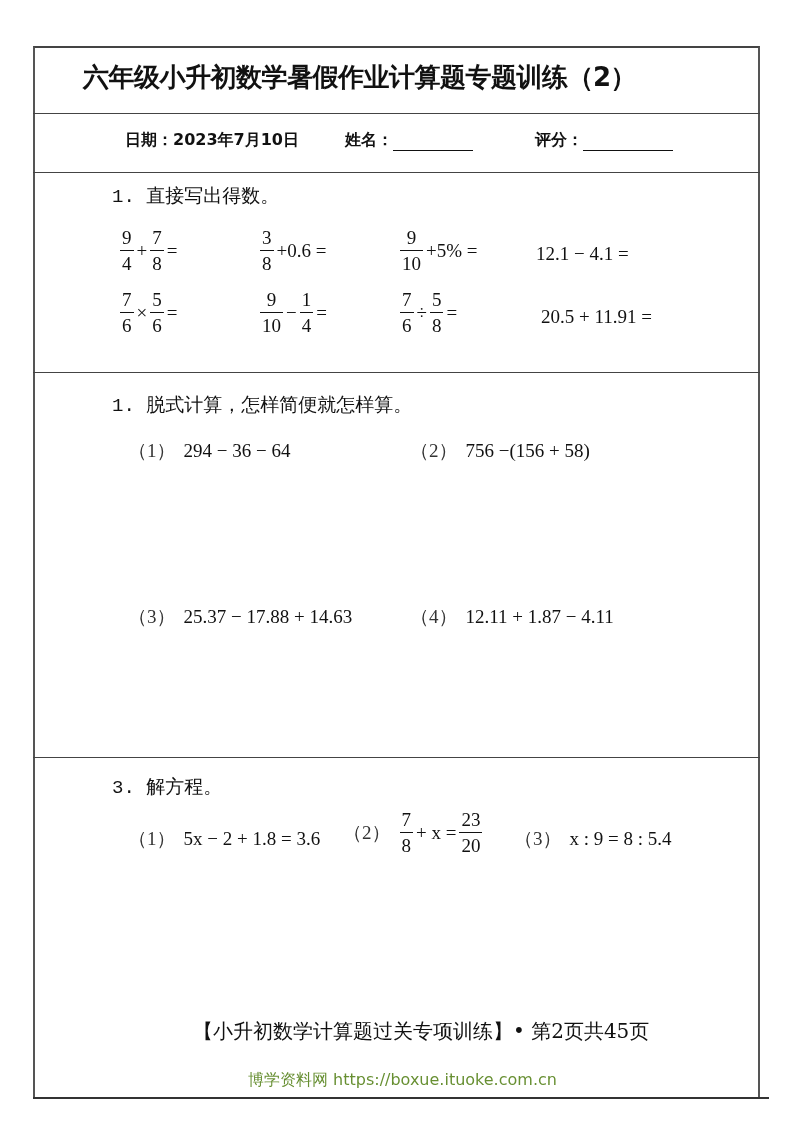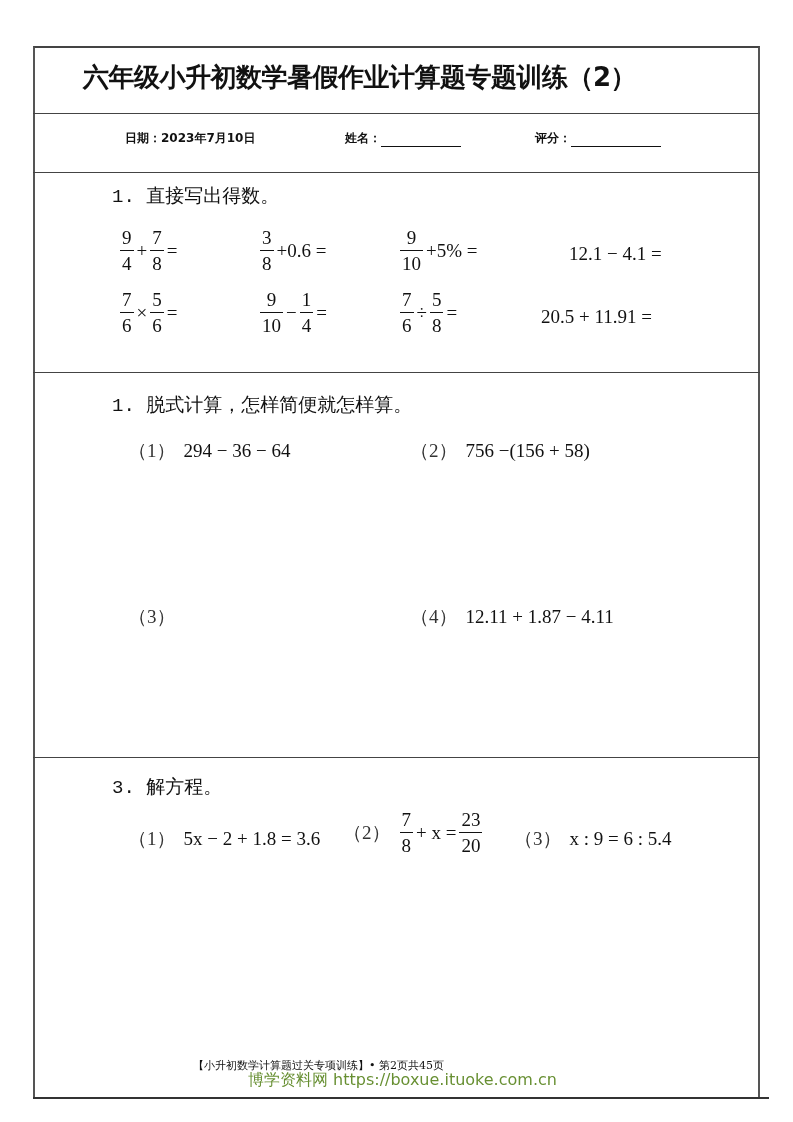--- a/index.html
+++ b/index.html
@@ -1,30 +1,30 @@
 <!DOCTYPE html>
 <html><head>
 <meta charset="utf-8">
 <style>
   html, body { margin: 0; padding: 0; background: #ffffff; }
   body { width: 793px; height: 1122px; position: relative; overflow: hidden; font-family: "DejaVu Sans", sans-serif; color: #111; }
   .frame { position: absolute; left: 33px; top: 46px; width: 727px; height: 1052px; border-left: 2px solid #555; border-right: 2px solid #555; border-top: 2px solid #444; box-sizing: border-box; }
   .bottom-line { position: absolute; left: 33px; top: 1097px; width: 736px; height: 2px; background: #333; }
   .hline { position: absolute; left: 33px; width: 727px; height: 1px; background: #444; }
   .title { position: absolute; left: 33px; top: 60px; width: 653px; text-align: center; font-size: 26px; font-weight: bold; letter-spacing: -0.5px; font-family: "DejaVu Sans", sans-serif; }
-  .info { position: absolute; top: 130px; font-size: 12px; font-weight: bold; font-family: "DejaVu Sans", sans-serif; }
+  .info { position: absolute; top: 130px; font-size: 16px; font-weight: bold; font-family: "DejaVu Sans", sans-serif; }
   .blank { display: inline-block; border-bottom: 1.5px solid #111; vertical-align: bottom; height: 16px; }
   .sec-title { position: absolute; left: 112px; font-size: 19px; font-family: Liberation Mono, monospace; }
   .math { position: absolute; font-family: "Liberation Serif", serif; font-size: 19px; display: flex; align-items: center; white-space: nowrap; }
   .frac { display: inline-flex; flex-direction: column; align-items: center; margin: 0 1px; line-height: 1; }
   .frac .num { padding: 0 2px 3px; }
   .frac .den { padding: 3px 2px 0; border-top: 1px solid #111; }
   .op { margin: 0 2px; }
   .label { margin-right: 8px; color: #333; }
-  .footer { position: absolute; top: 1058px; left: 193px; font-family: "DejaVu Serif", serif; font-size: 11px; color: #111; }
+  .footer { position: absolute; top: 1018px; left: 193px; font-family: "DejaVu Serif", serif; font-size: 20px; color: #111; }
   .watermark { position: absolute; top: 1070px; left: 248px; font-family: "DejaVu Sans", sans-serif; font-size: 16px; color: #4d7c0f; opacity: 0.85; }
 </style>
 </head>
 <body>
 
 <div class="frame"></div>
 <div class="hline" style="top:113px"></div>
 <div class="hline" style="top:172px"></div>
 <div class="hline" style="top:372px"></div>
 <div class="hline" style="top:757px"></div>
@@ -63,21 +63,21 @@
     </span>
   <span class="op">+0.6 =</span>
 </div>
 <div class="math" style="left:399px;top:228px">
   <span class="frac">
       <span class="num">9</span>
       <span class="den">10</span>
     </span>
   <span class="op">+5% =</span>
 </div>
-<div class="math" style="left:569px;top:243px">12.1 − 4.1 =</div>
+<div class="math" style="left:536px;top:243px">12.1 − 4.1 =</div>
 
 <div class="math" style="left:119px;top:290px">
   <span class="frac">
       <span class="num">7</span>
       <span class="den">6</span>
     </span>
   <span class="op">×</span>
   <span class="frac">
       <span class="num">5</span>
       <span class="den">6</span>
@@ -115,20 +115,21 @@
 <div class="math" style="left:128px;top:438px">
   <span class="label">（1）</span>
     <span>294 − 36 − 64</span>
 </div>
 <div class="math" style="left:410px;top:438px">
   <span class="label">（2）</span>
     <span>756 −(156 + 58)</span>
 </div>
 <div class="math" style="left:128px;top:604px">
   <span class="label">（3）</span>
+    <span>25.37 − 17.88 + 14.63</span>
 </div>
 <div class="math" style="left:410px;top:604px">
   <span class="label">（4）</span>
     <span>12.11 + 1.87 − 4.11</span>
 </div>
 
 <div class="sec-title" style="top:774px">3. 解方程。</div>
 
 <div class="math" style="left:128px;top:826px">
   <span class="label">（1）</span>
@@ -141,17 +142,17 @@
       <span class="den">8</span>
     </span>
   <span class="op">+ x =</span>
   <span class="frac">
       <span class="num">23</span>
       <span class="den">20</span>
     </span>
 </div>
 <div class="math" style="left:514px;top:826px">
   <span class="label">（3）</span>
-    <span>x : 9 = 6 : 5.4</span>
+    <span>x : 9 = 8 : 5.4</span>
 </div>
 
 <div class="footer">【小升初数学计算题过关专项训练】• 第2页共45页</div>
 <div class="watermark">博学资料网 https://boxue.ituoke.com.cn</div>
 
 </body></html>

